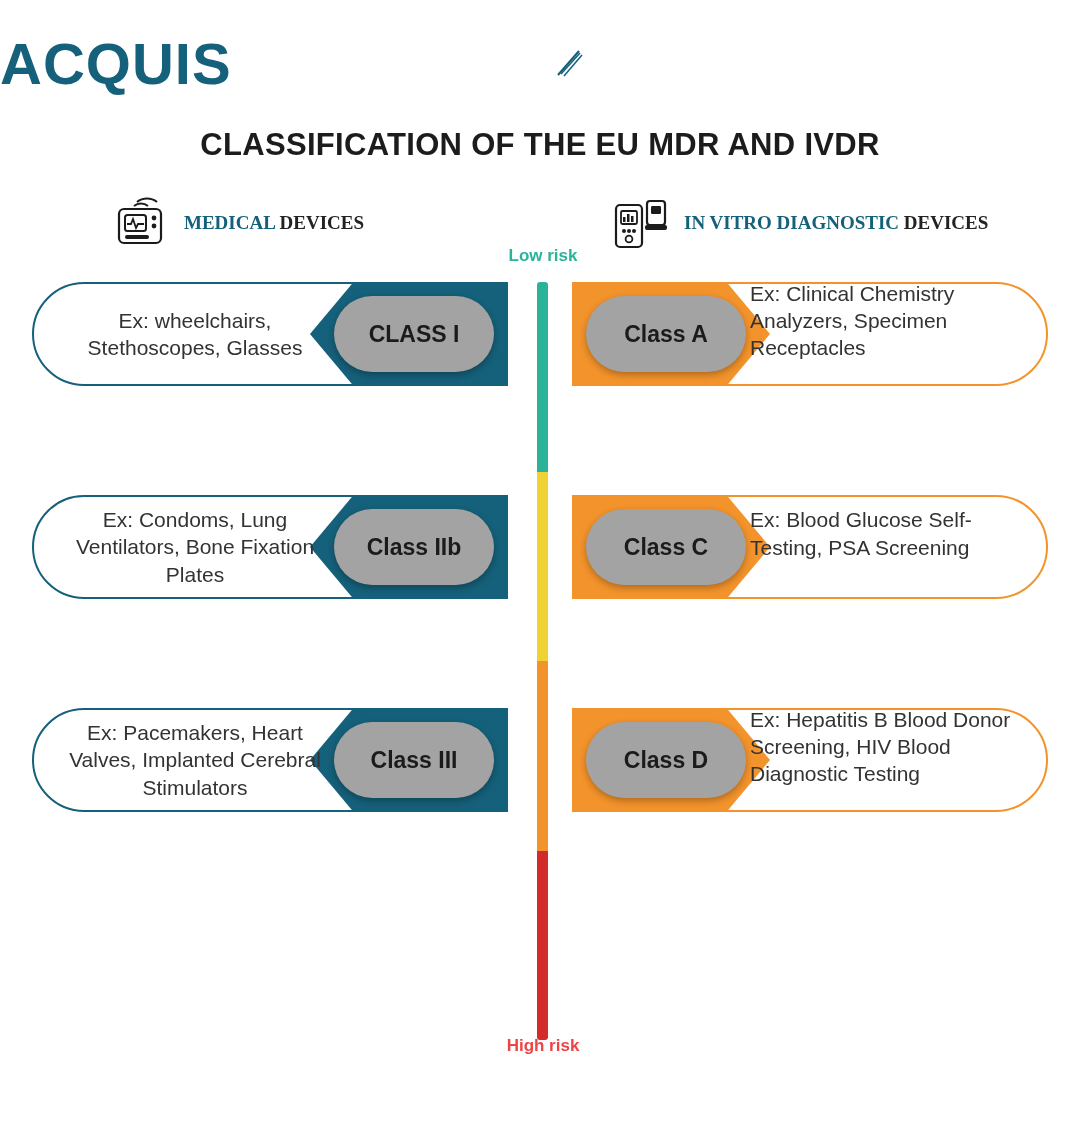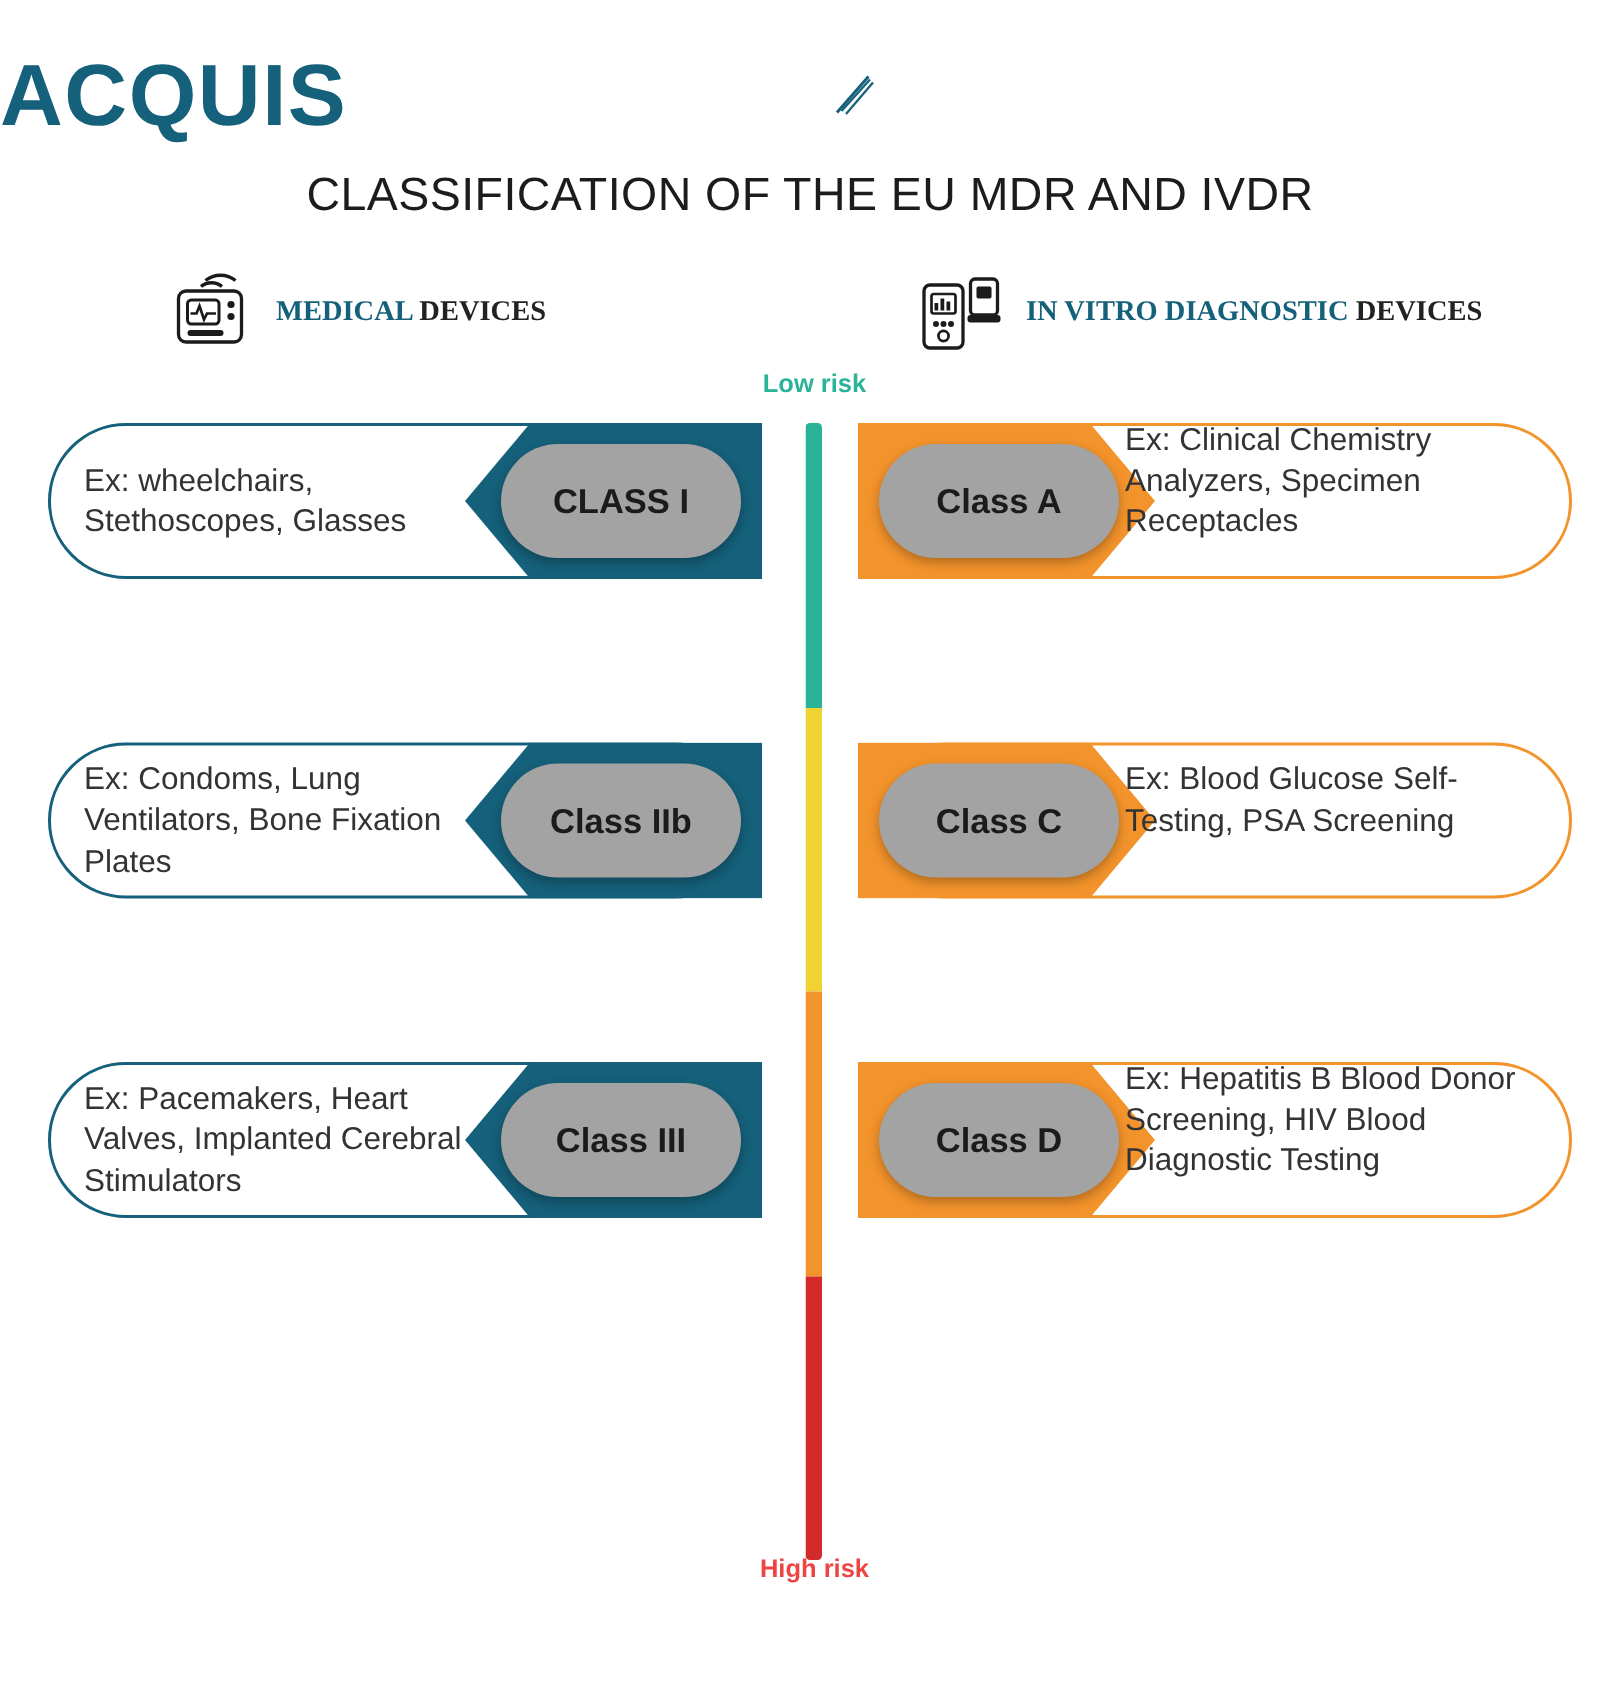--- a/index.html
+++ b/index.html
@@ -31,23 +31,23 @@
     position: absolute;
     left: 50%;
     top: 8px;
     margin-left: 10px;
     width: 44px;
     height: 44px;
   }
   .subtitle {
     text-align: center;
     font-size: 31px;
-    font-weight: normal;
+    font-weight: bold;
     color: #1c1c1c;
-    margin-top: 18px;
+    margin-top: 33px;
     letter-spacing: 0.3px;
   }
 
   
   .col-headers {
     position: relative;
     height: 70px;
     margin-top: 24px;
     font-family: Liberation Serif, serif;
   }
@@ -139,20 +139,21 @@
   .txt-left {
     position: absolute;
     left: 18px;
     top: 0;
     width: 290px;
     height: 104px;
     display: flex;
     flex-direction: column;
     justify-content: center;
     align-items: center;
+    text-align: center;
     font-size: 21px;
     color: #333333;
     line-height: 1.30;
     padding: 0 6px;
   }
 
   
   .card-right {
     position: absolute;
     left: 578px;

